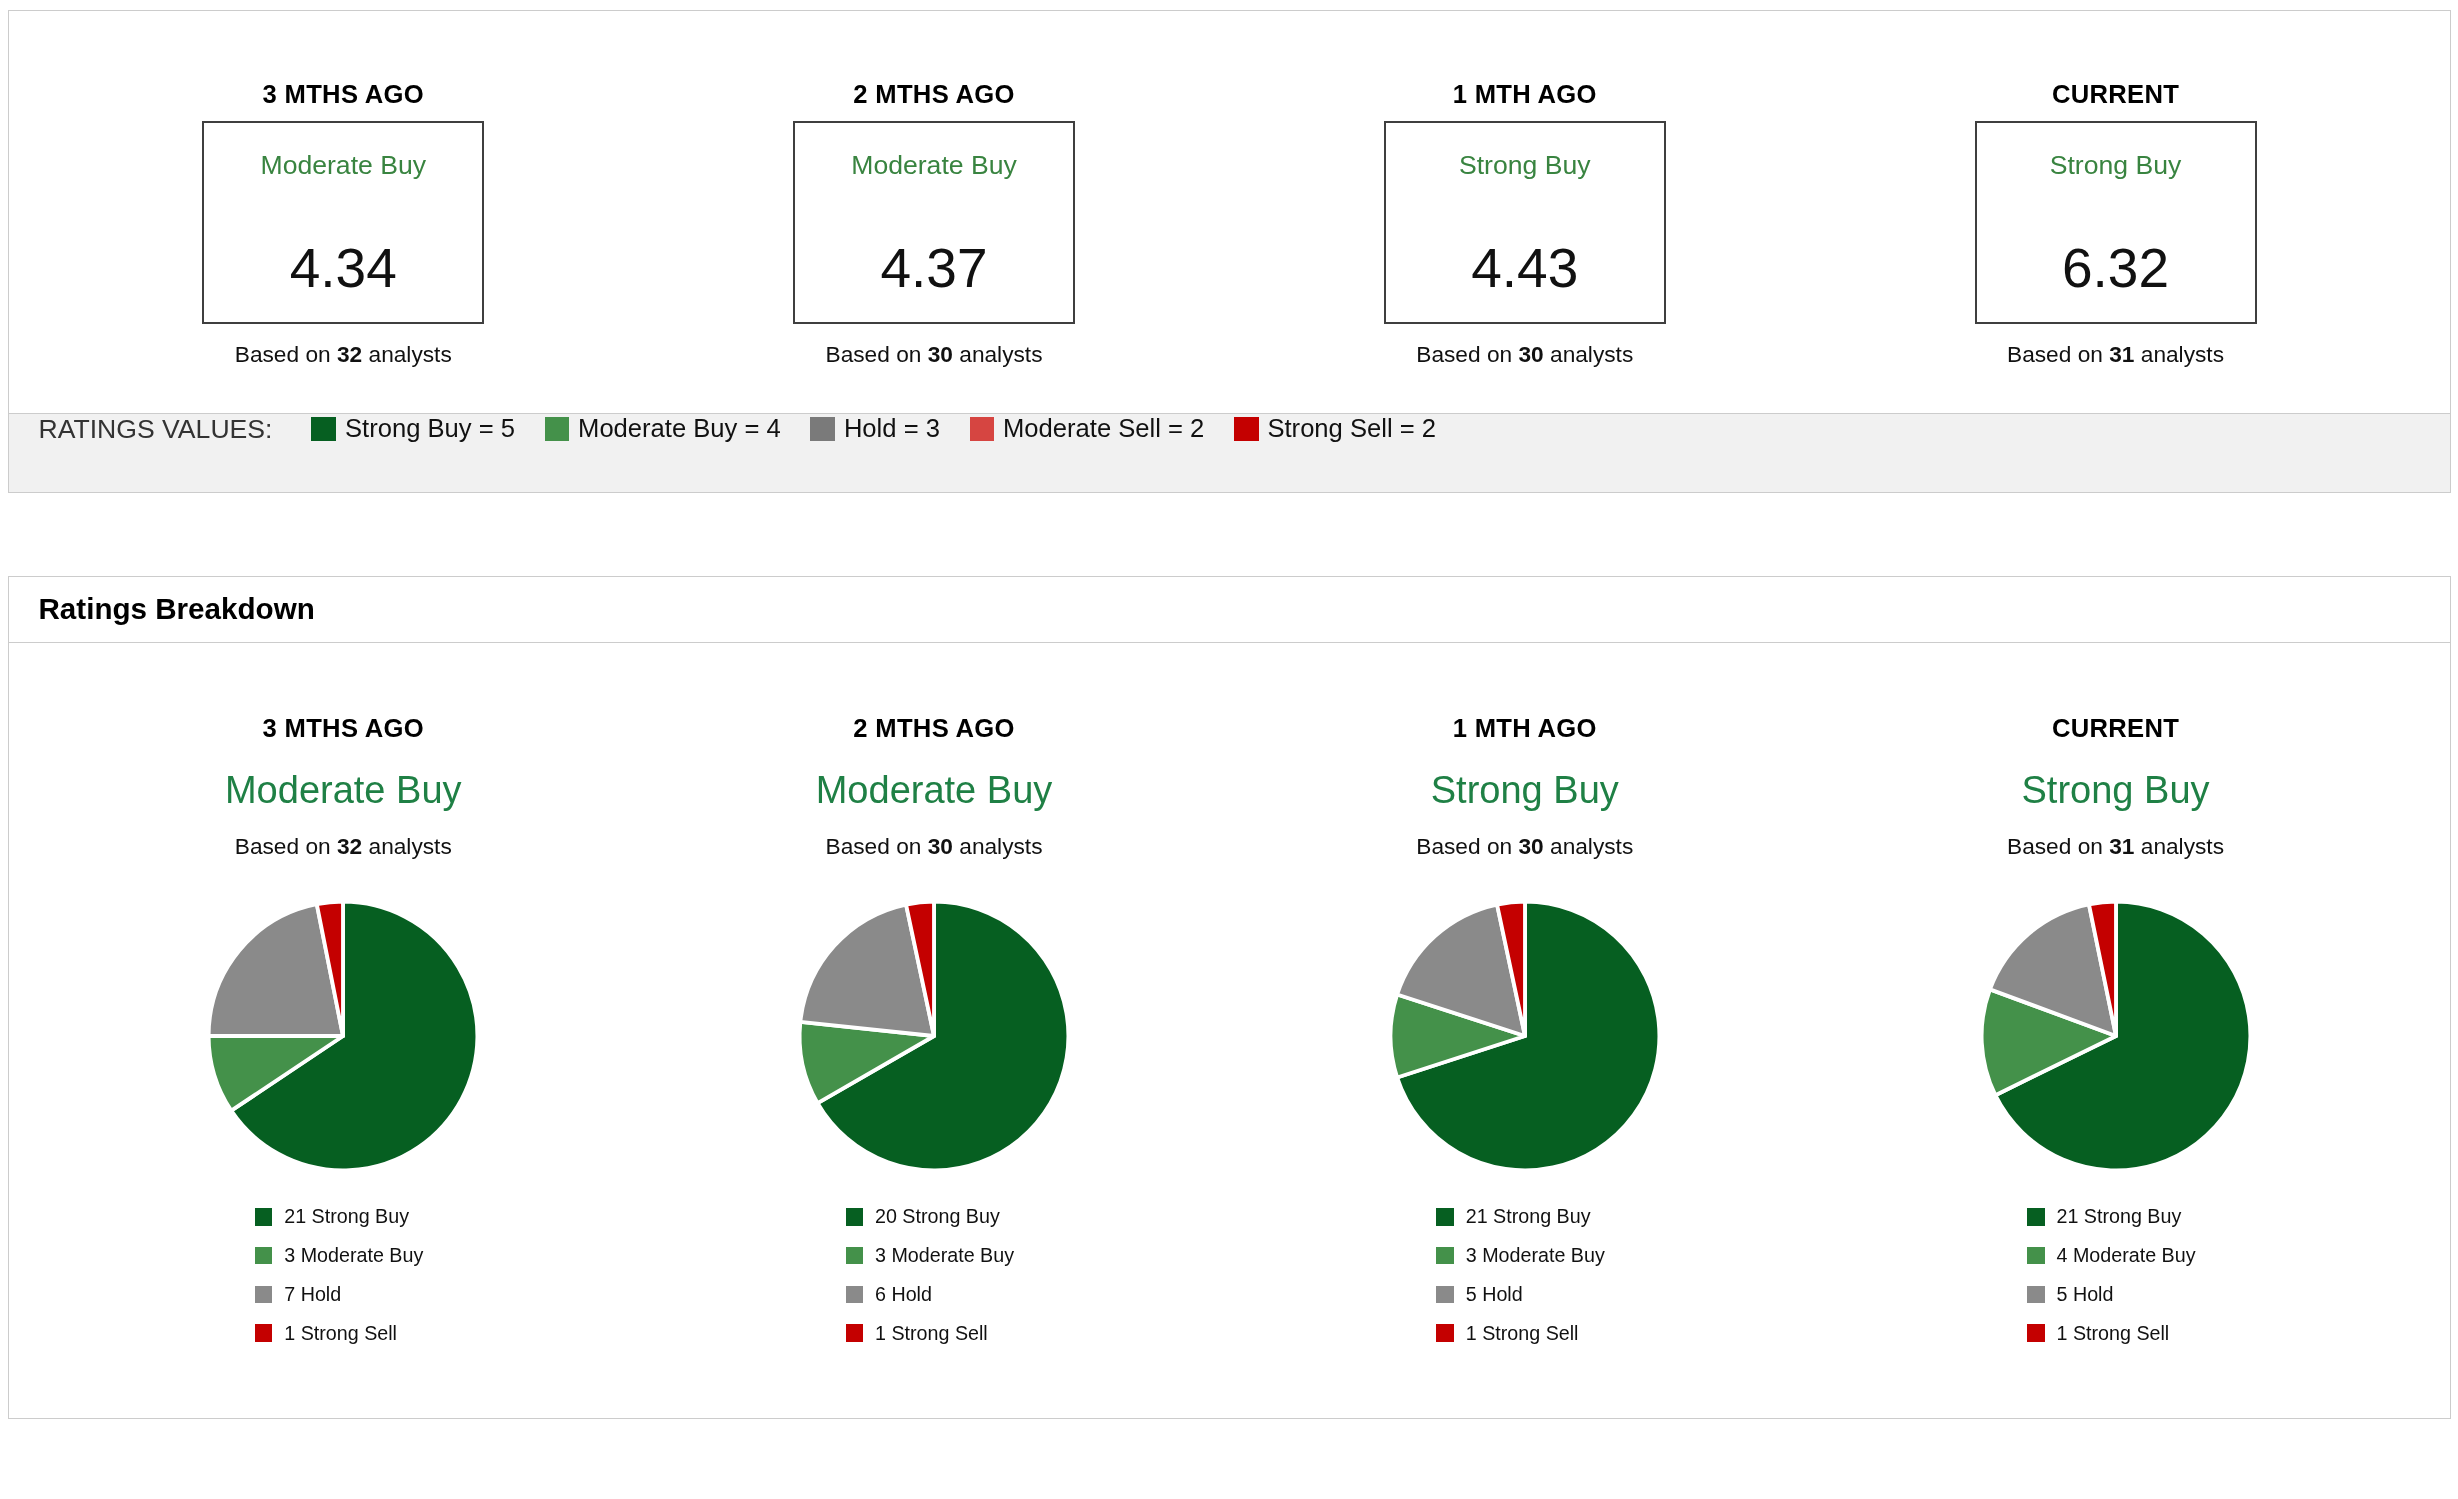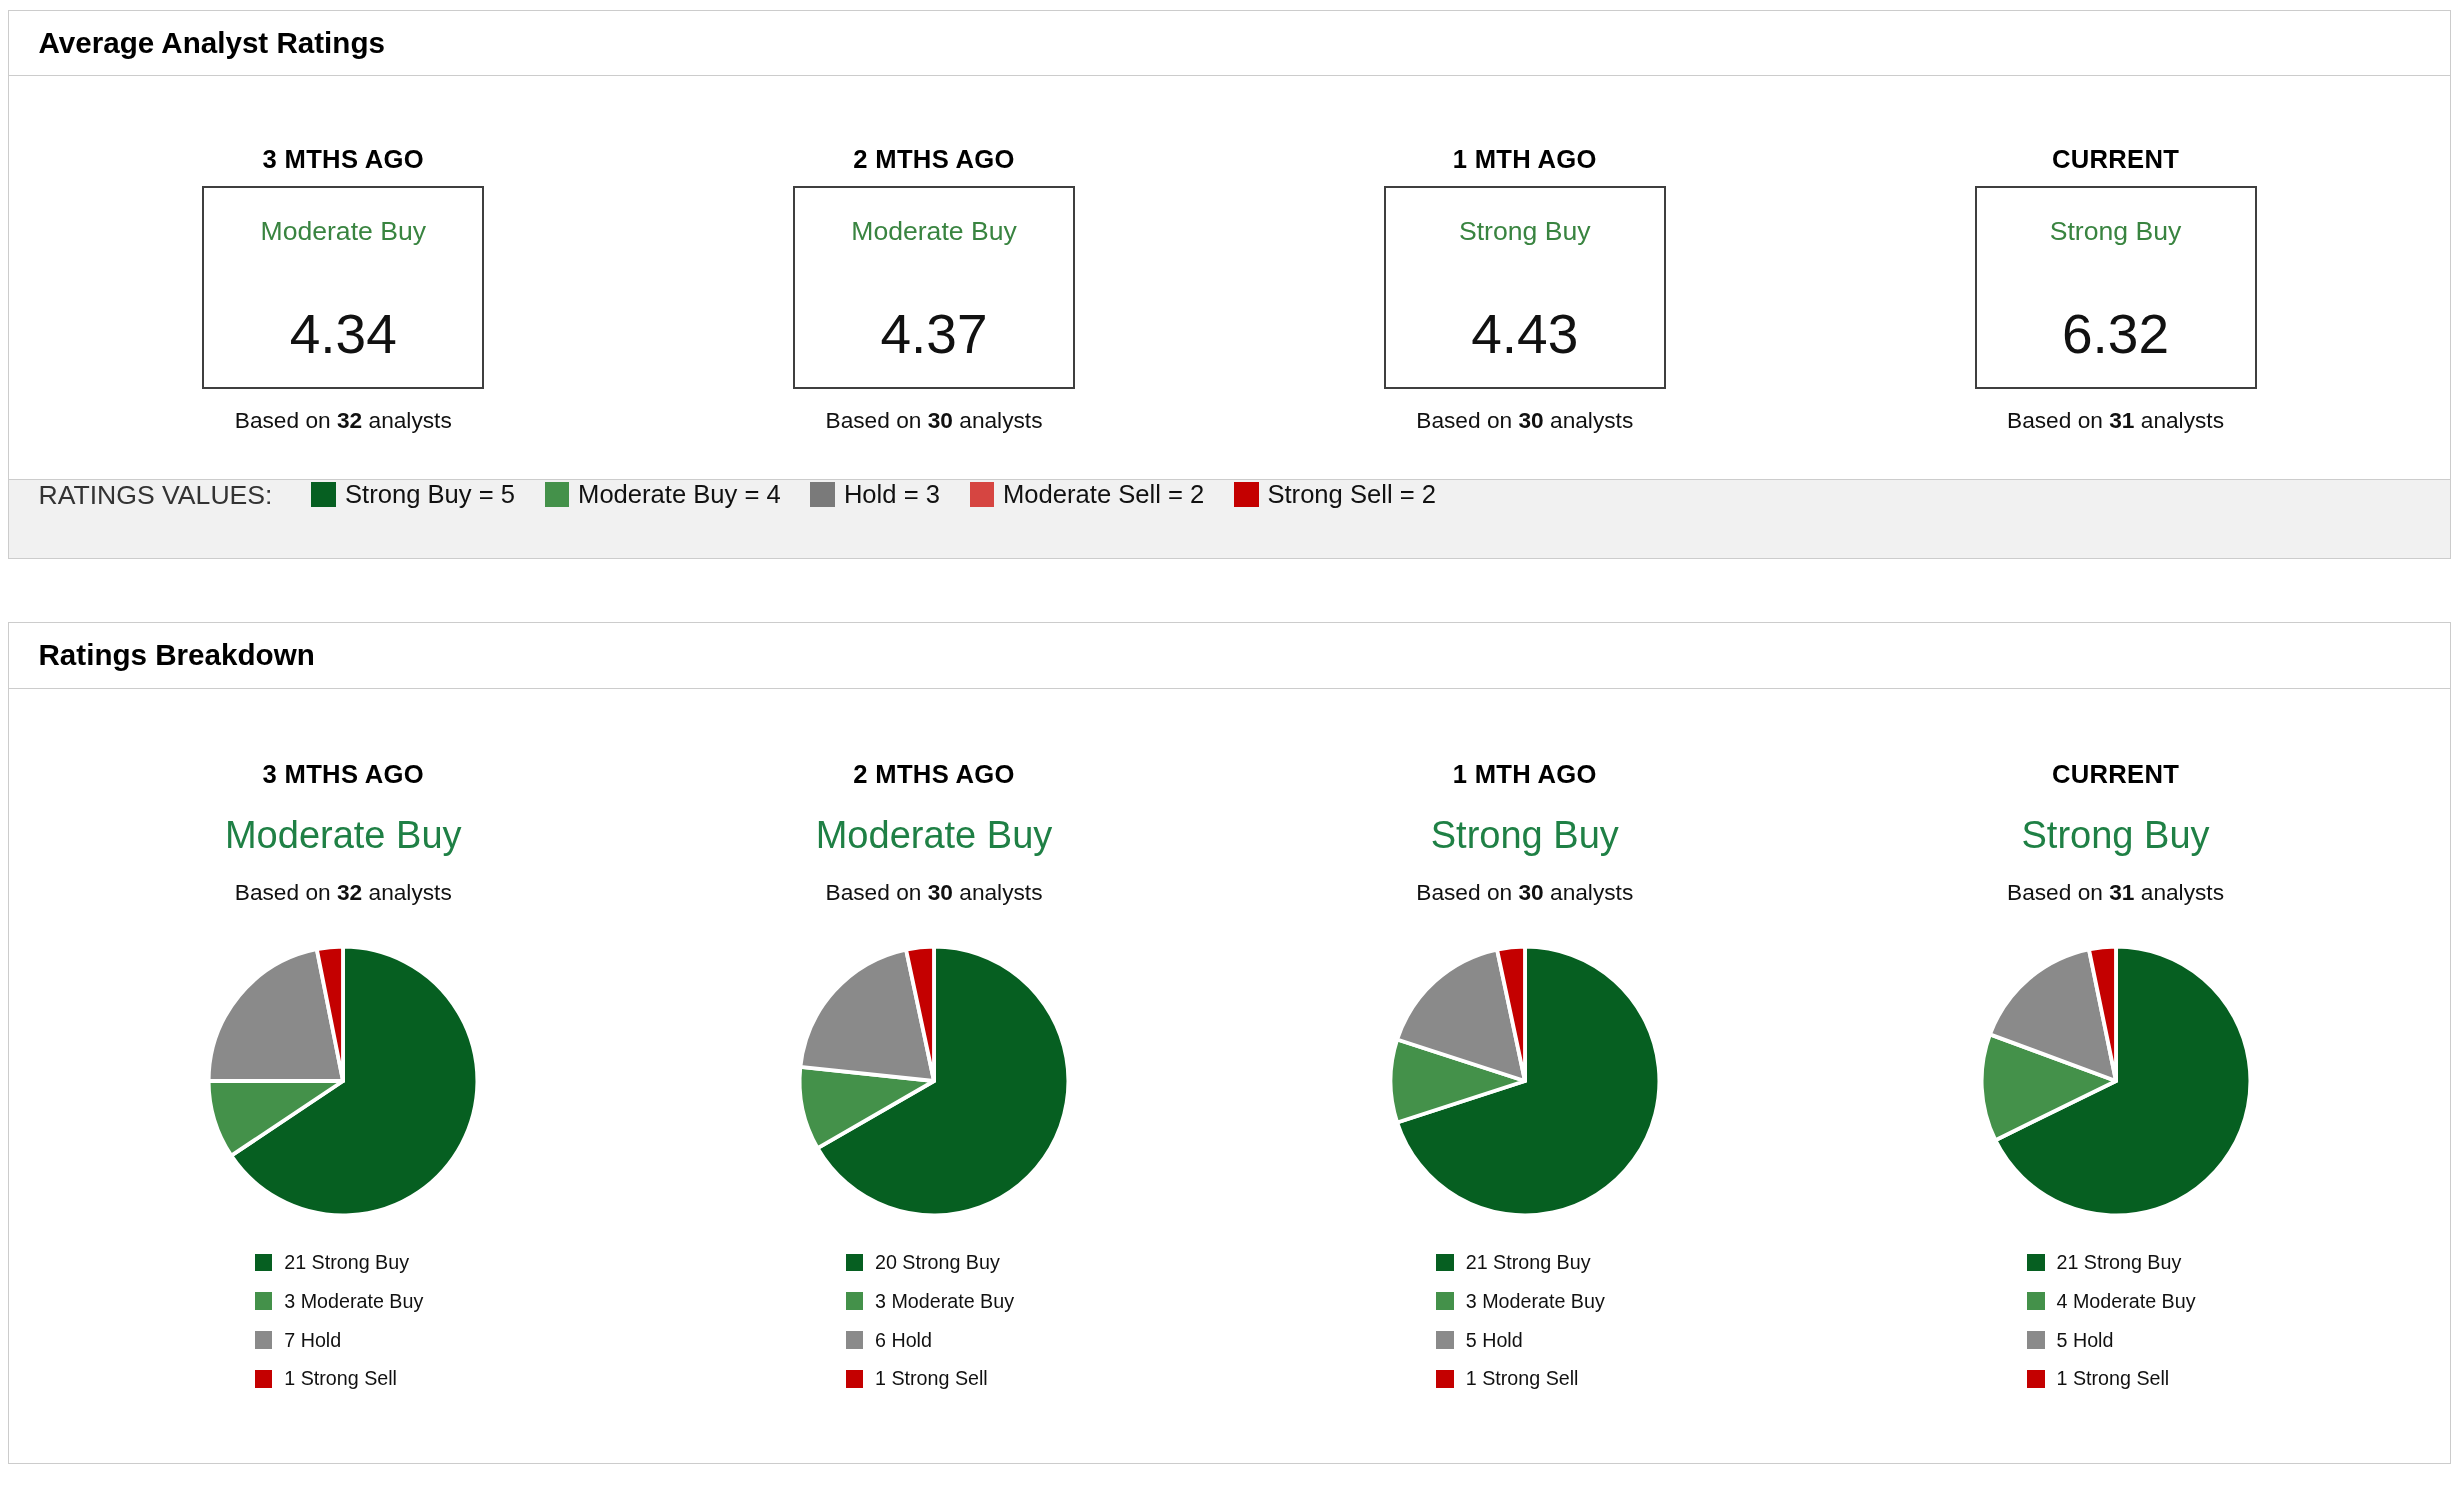--- a/index.html
+++ b/index.html
@@ -3,21 +3,21 @@
 <meta charset="utf-8">
 <style>
   * { box-sizing: border-box; margin: 0; padding: 0; }
   html,body { background:#fff; }
   body {
     width: 2459px; height: 1499px;
     font-family: "Liberation Sans", "DejaVu Sans", sans-serif;
     color:#111; padding: 9.9px 7.9px;
   }
   .panel { width: 2443px; background:#fff; border:1px solid #ccc; }
-  .panel + .panel { margin-top: 63px; }
+  .panel + .panel { margin-top: 83px; }
   .panel-header {
     padding: 14.8px 29.6px 15.8px;
     border-bottom: 1px solid #ccc;
     font-size: 29.6px; font-weight: bold; color:#000;
   }
   
   .avg-grid {
     display: grid; grid-template-columns: repeat(4, 1fr);
     padding: 69px 39px 0;
   }
@@ -54,21 +54,20 @@
   .pie-svg { width: 288px; height: 288px; }
   .pie-legend { display: inline-block; text-align: left; margin-top: 25.6px; min-width: 177px; }
   .pl-row { display: flex; align-items: center; margin-bottom: 15.8px; }
   .pl-sw { width: 17.7px; height: 17.7px; display: inline-block; margin-right: 11.8px; flex: none; }
   .pl-txt { font-size: 19.7px; color:#111; }
 </style>
 </head>
 <body>
 
 <section class="panel">
-  <div class="panel-header">Average Analyst Ratings</div>
 
   <div class="avg-grid">
 
     <div class="avg-col">
       <div class="period-label">3 MTHS AGO</div>
       <div class="rating-box">
         <div class="rating-word" style="color: rgb(57, 132, 64);">Moderate Buy</div>
         <div class="rating-score">4.34</div>
       </div>
       <div class="based-line"><span>Based on</span> <b>32</b> <span>analysts</span></div>

